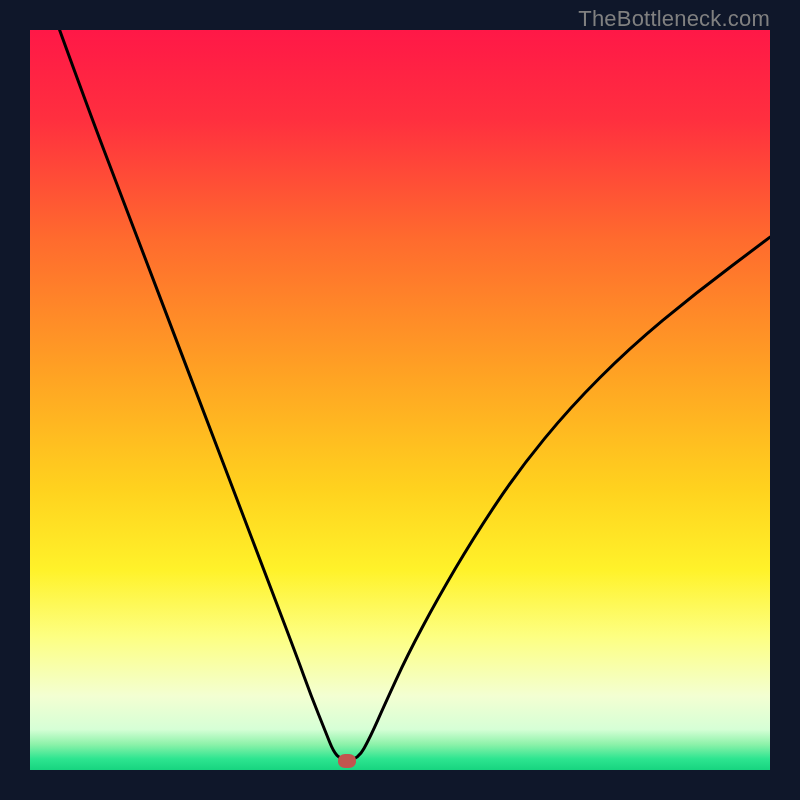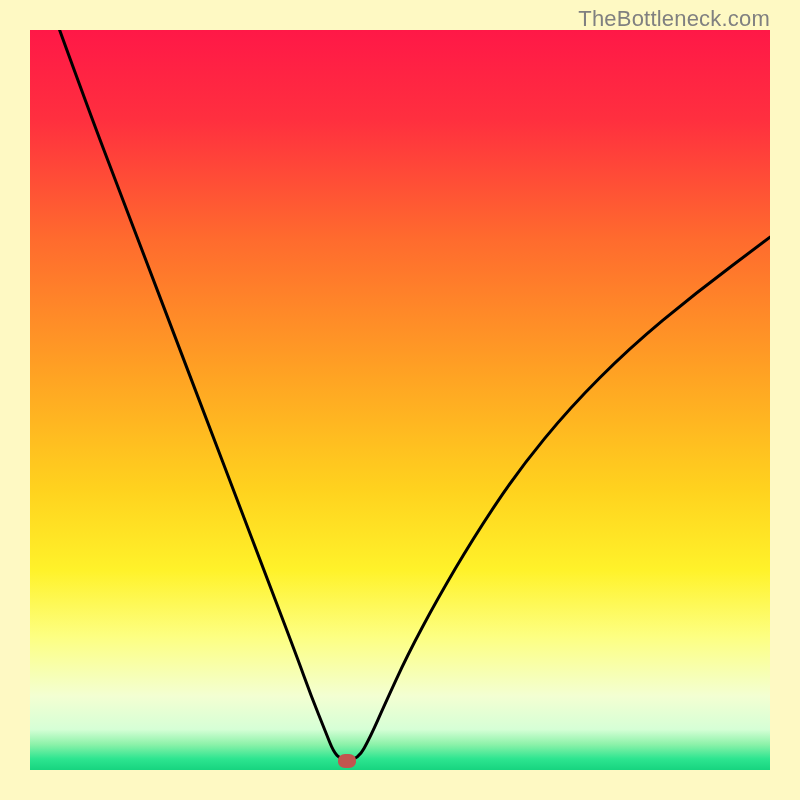--- a/index.html
+++ b/index.html
@@ -8,21 +8,21 @@
     width: 800px;
     height: 800px;
     overflow: hidden;
     background: #000;
     font-family: Arial, Helvetica, sans-serif;
   }
   .frame {
     position: absolute;
     left: 0; top: 0;
     width: 800px; height: 800px;
-    background: #fef9c3;
+    background: #0f172a;
   }
   .plot {
     position: absolute;
     left: 30px;
     top: 30px;
     width: 740px;
     height: 740px;
     overflow: hidden;
   }
   .watermark {

